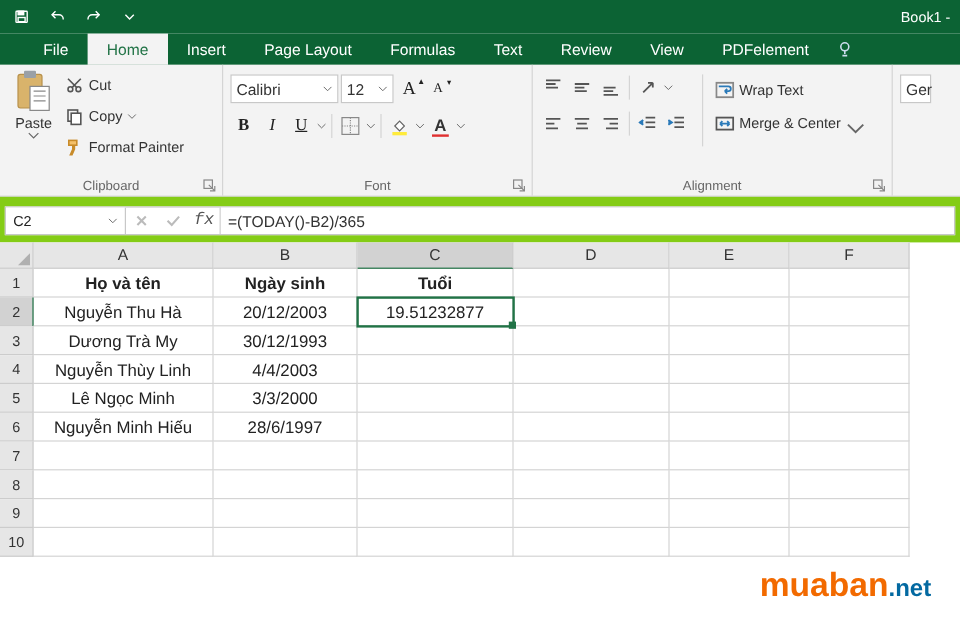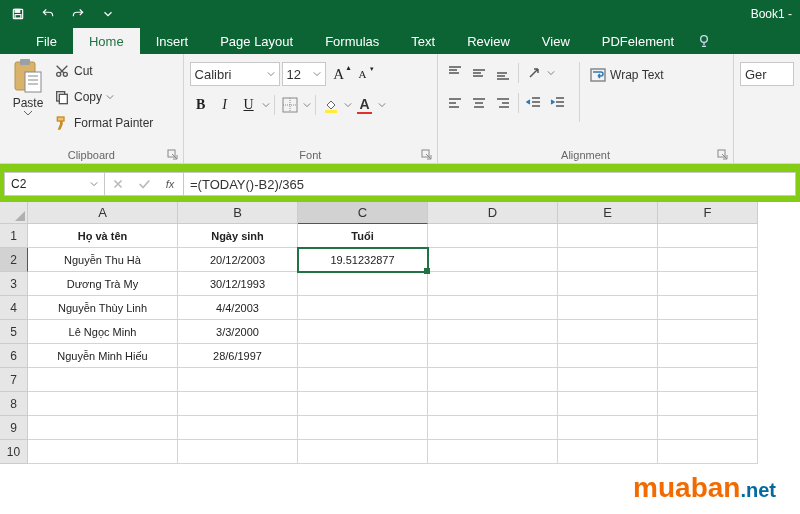--- a/index.html
+++ b/index.html
@@ -56,50 +56,50 @@
   .align-group .group-body { flex-direction: row; gap: 8px; padding-top: 4px; }
   .align-col1 { display:flex; flex-direction: column; gap:8px; }
   .align-row { display: flex; align-items: center; gap: 2px; }
   .align-row .icon-btn svg { width: 16px; height: 16px; stroke:#555; }
   .align-col2 { display:flex; flex-direction: column; gap:6px; padding-top:2px; }
   .wrap-merge-row { display:flex; align-items:center; gap:4px; height:22px; }
   .wrap-merge-row svg { width:16px; height:16px; }
   .wrap-merge-row span { font-size:12px; color:#333; }
 
   .number-group .group-body { padding-top:4px; }
-  .num-combo { width: 54px; text-align: center; }
+  .num-combo { width: 26px; text-align: center; }
 
   
   .undergray { background:#84cc16; padding-top:8px; }
 
   .fxbar { height: 24px; background: #fff; border: 1px solid #c8c8c8; margin: 0 4px; display: flex; align-items: stretch; }
   .namebox { width: 100px; border-right: 1px solid #c8c8c8; display: flex; align-items: center; padding: 0 6px; justify-content: space-between; background:#fff;}
   .namebox .dd { margin-left: auto; }
   .fx-btns { display: flex; align-items: center; border-right: 1px solid #c8c8c8; }
   .fx-btn { width: 26px; display: flex; align-items: center; justify-content: center; color: #888; }
   .fx-btn svg { width: 14px; height: 14px; }
-  .fx-label { font-style: italic; font-family: Liberation Sans, sans-serif; font-size: 11px; color:#555;}
+  .fx-label { font-style: italic; font-family: Liberation Mono, monospace; font-size: 14px; color:#555;}
   .formula-in { flex:1; display:flex; align-items:center; padding: 0 6px; font-size: 13px; color:#333; background:#fff;}
 
   .gap { height: 6px; }
 
   
   .gridwrap { display:flex; }
   .corner { width: 28px; height: 22px; background: #e6e6e6; border-right: 1px solid #ccc; border-bottom: 1px solid #ccc; position:relative; }
   .corner::after { content:""; position:absolute; right:2px; bottom:2px; width:0; height:0; border-style:solid; border-width: 0 0 10px 10px; border-color: transparent transparent #b0b0b0 transparent;}
   .colheads { display: flex; }
   .colhead { height: 22px; background: #e6e6e6; border-right: 1px solid #ccc; border-bottom: 1px solid #ccc; display:flex; align-items:center; justify-content:center; font-size:13px; color:#333; }
   .colhead.sel { background:#d2d2d2; border-bottom-color:#217346; }
   .cA { width: 150px; } .cB { width: 120px; } .cC { width: 130px; } .cD { width: 130px; } .cE { width: 100px; } .cF { width: 100px; }
 
   .rows { }
   .row { display:flex; height: 24px; }
   .rowhead { width:28px; background:#e6e6e6; border-right:1px solid #ccc; border-bottom:1px solid #ccc; display:flex; align-items:center; justify-content:center; font-size:12px; color:#333; }
   .rowhead.sel { background:#d2d2d2; border-right-color:#217346; }
-  .cell { border-right:1px solid #d4d4d4; border-bottom:1px solid #d4d4d4; display:flex; align-items:center; padding: 0 4px; font-size: 11px; color:#222; }
+  .cell { border-right:1px solid #d4d4d4; border-bottom:1px solid #d4d4d4; display:flex; align-items:center; padding: 0 4px; font-size: 14px; color:#222; }
   .cell.center { justify-content:center; }
   .cell.bold { font-weight: bold; }
   .cell.selected { outline: 2px solid #217346; outline-offset: -1px; position:relative; z-index:2; }
   .cell.selected::after { content:""; position:absolute; right:-3px; bottom:-3px; width:6px; height:6px; background:#217346; }
 
   
   .watermark { position:absolute; right: 24px; bottom: 10px; font-size: 28px; font-weight: 900; letter-spacing: 0px; }
   .watermark .o { color:#f26a00; }
   .watermark .g { color:#0369a1; font-size:20px; font-weight:700; }
 
@@ -378,20 +378,32 @@
       </div>
       <div class="sep" style="height:60px"></div>
       <div class="align-col2">
         <div class="wrap-merge-row">
           <svg viewBox="0 0 16 16" fill="none" stroke="#2a7ab9" stroke-width="1.5">
               <rect x="1" y="2" width="14" height="12" stroke="#888"></rect>
               <path d="M3 5h8a2 2 0 010 4H8m0 0l2-2m-2 2l2 2"></path>
             </svg>
           <span>Wrap Text</span>
         </div>
+        <div class="wrap-merge-row">
+          <svg viewBox="0 0 16 16" fill="none" stroke="#555" stroke-width="1.5">
+              <rect x="1" y="3" width="14" height="10"></rect>
+              <path d="M4 8h8M4 8l2-2M4 8l2 2M12 8l-2-2M12 8l-2 2" stroke="#2a7ab9"></path>
+            </svg>
+          <span>Merge &amp; Center</span>
+          <span class="dd">
+              <svg viewBox="0 0 10 6">
+                <path d="M1 1l4 4 4-4" fill="none" stroke="#666"></path>
+              </svg>
+            </span>
+        </div>
       </div>
     </div>
     <div class="group-label">
       <span>Alignment</span>
       <span class="dialog-launcher">
           <svg viewBox="0 0 12 12" fill="none">
             <rect x="1" y="1" width="7" height="7"></rect>
             <path d="M5 5l5 5M10 6v4H6"></path>
           </svg>
         </span>

